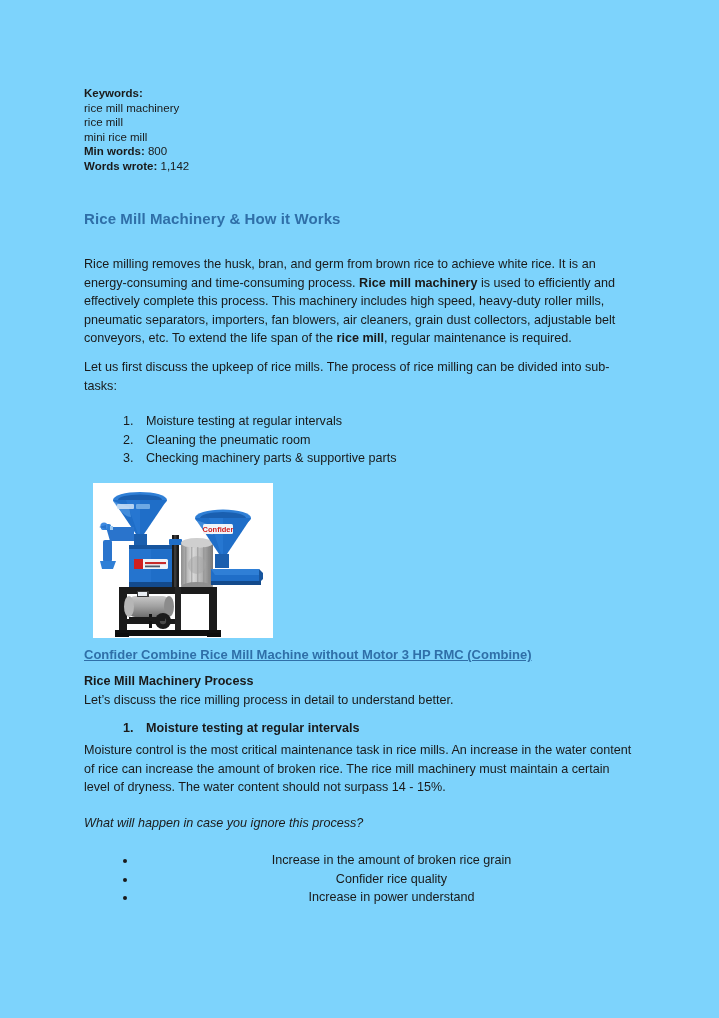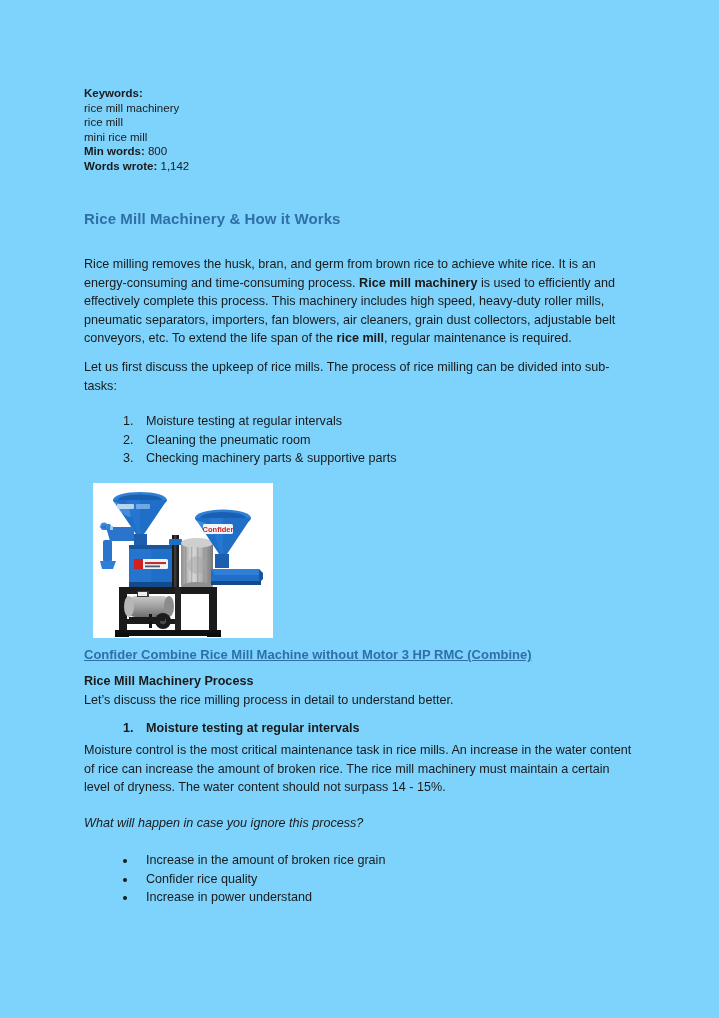--- a/index.html
+++ b/index.html
@@ -109,20 +109,21 @@
     width: 500px;
     margin: 0;
     padding: 0 0 0 53px;
     list-style-position: outside;
     list-style-type: disc;
   }
   ul.bul-list li {
     font-size: 12.6px;
     line-height: 18.6px;
     padding-left: 9px;
+    text-align: center;
   }
 
   
   .figure {
     position: absolute;
     left: 9px;
     top: 397px;
     width: 180px;
     height: 155px;
   }

